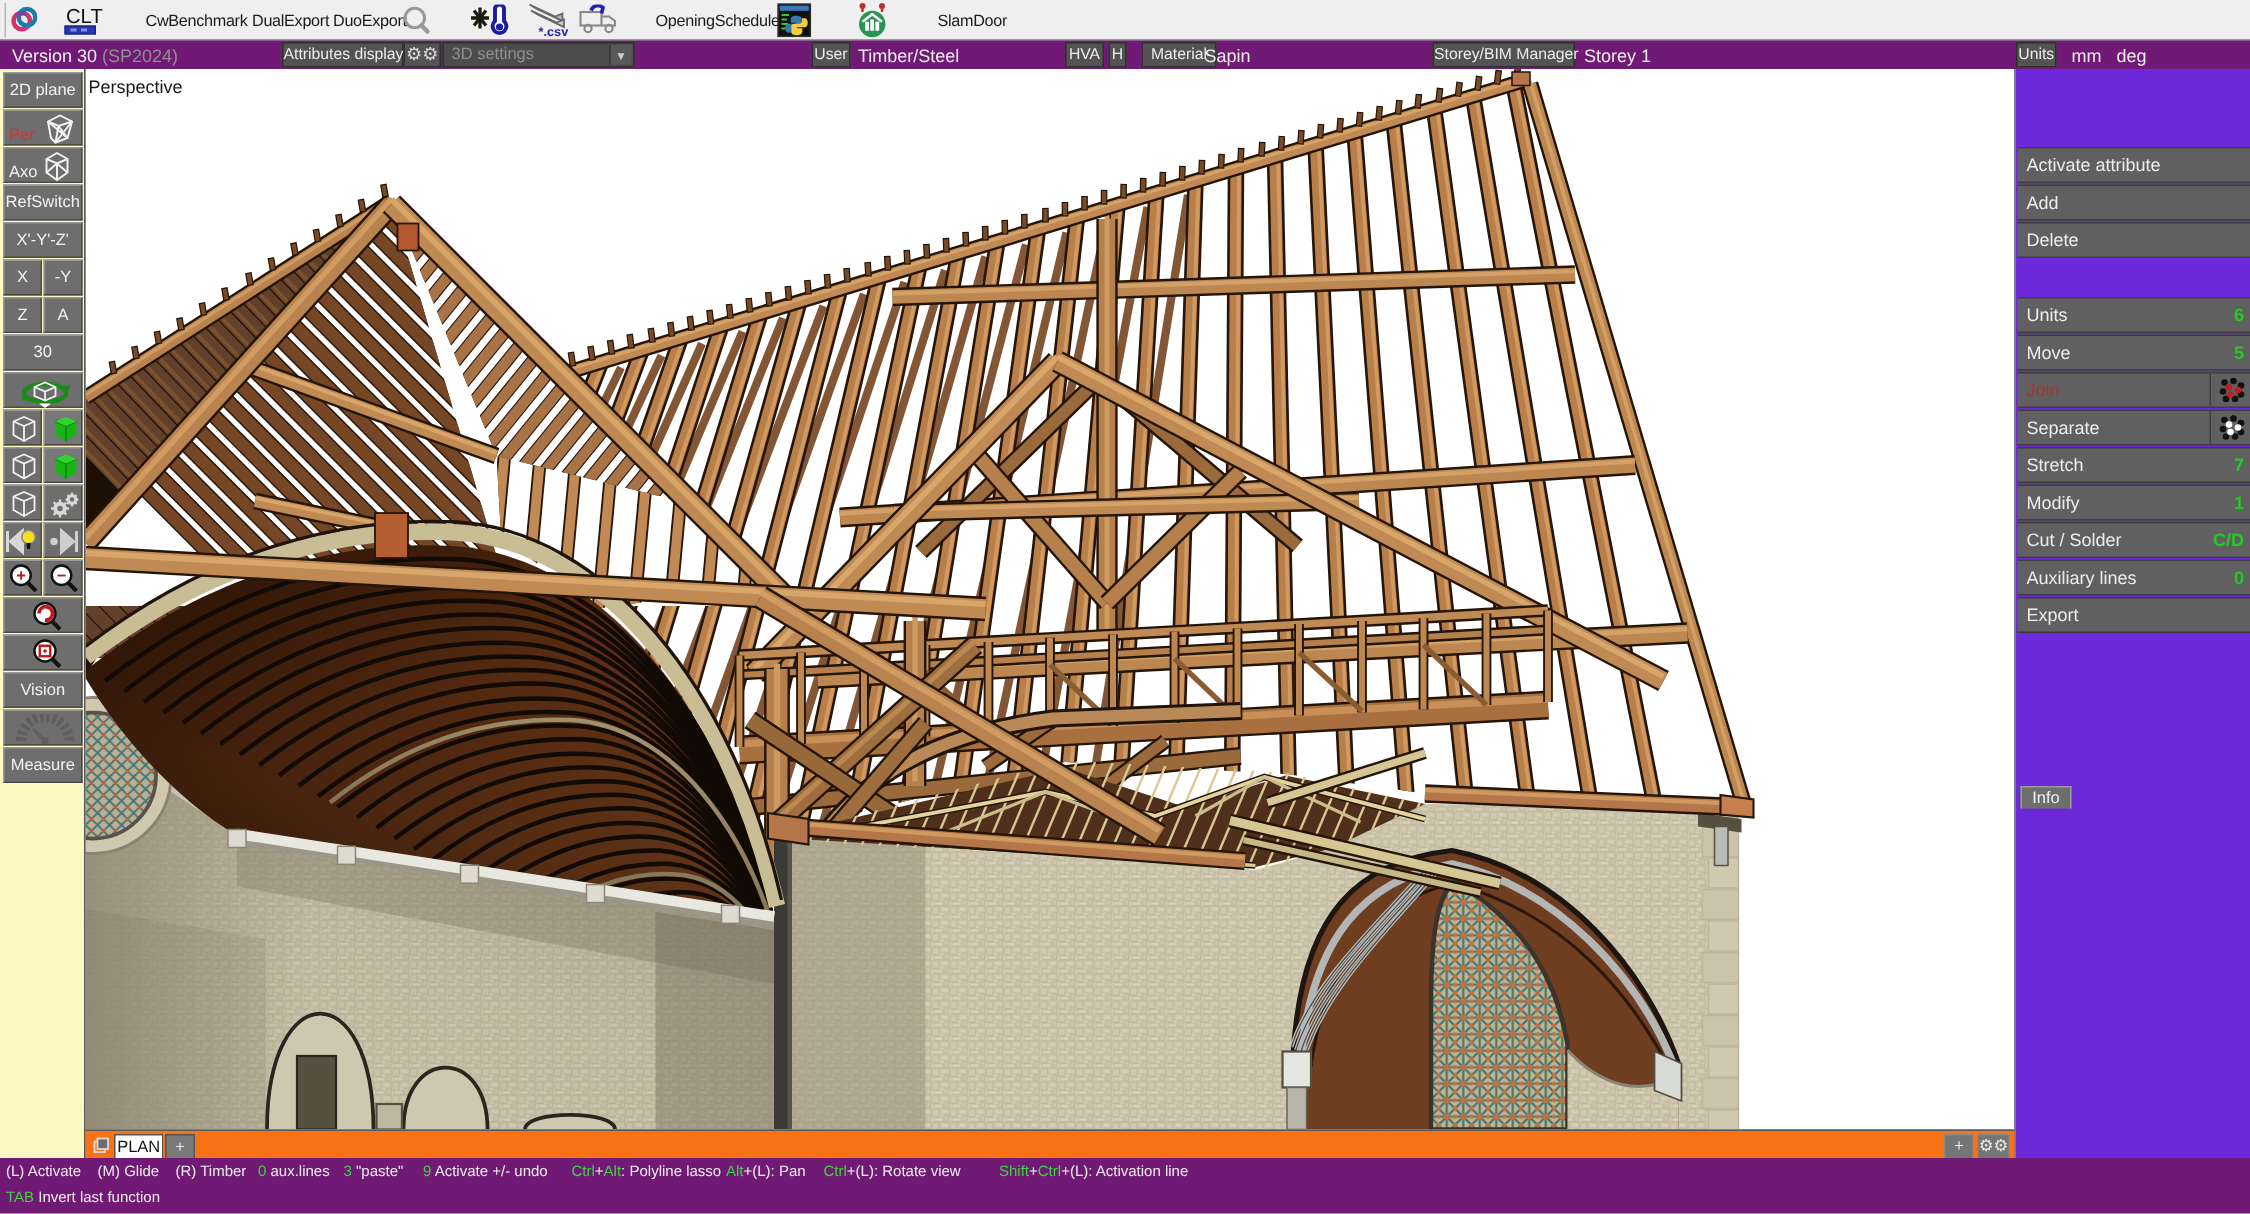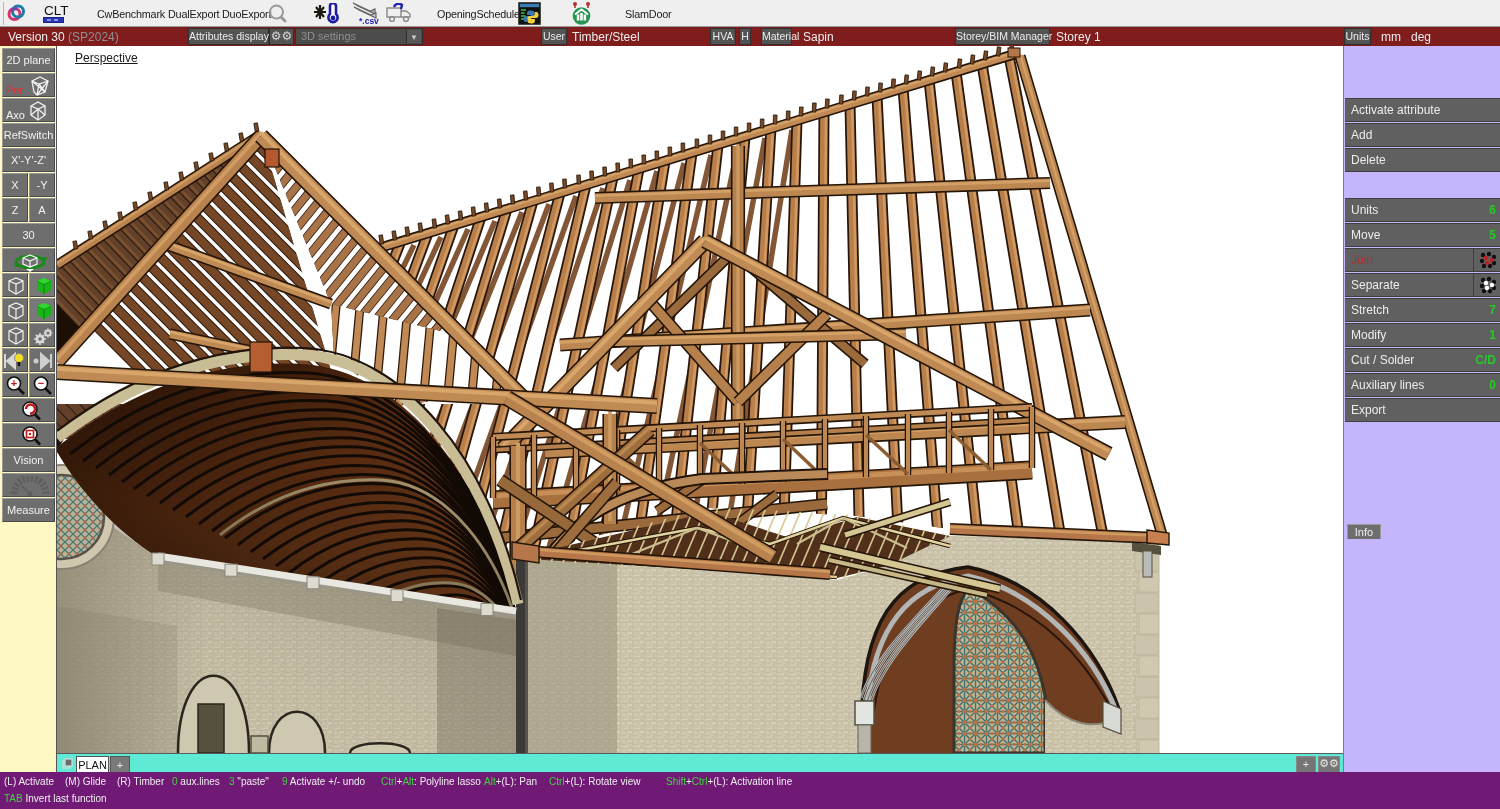--- a/index.html
+++ b/index.html
@@ -1,32 +1,32 @@
 <!DOCTYPE html>
 <html><head><meta charset="utf-8"><style>
 * { margin:0; padding:0; box-sizing:border-box; }
 body { width:1500px; height:809px; overflow:hidden; font-family:"Liberation Sans",sans-serif; font-size:12px; background:#6c6c6c; position:relative; }
 #top { position:absolute; left:0; top:0; width:1500px; height:27px; background:#efeff0; border-bottom:1px solid #9a9a9a; }
 .tsep { position:absolute; left:3px; top:2px; width:1px; height:23px; background:#b8b8b8; }
 .mt { position:absolute; top:8px; font-size:10.8px; color:#1a1a1a; letter-spacing:-0.2px;margin-left:12px; }
 .ic { position:absolute; }
-#bar2 { position:absolute; left:0; top:27px; width:1500px; height:19px; background:#7f1d1d; color:#ececec; font-size:12px; }
+#bar2 { position:absolute; left:0; top:27px; width:1500px; height:19px; background:#701a75; color:#ececec; font-size:12px; }
 .b2btn { position:absolute; top:1px; height:17px; background:#535353; border:1px solid #2f2f2f; color:#ececec; font-size:10.5px; text-align:center; line-height:15px; white-space:nowrap; }
 .b2drop { position:absolute; top:1px; height:17px; background:#4c4c4c; border:1px solid #2f2f2f; font-size:11px; line-height:15px; padding-left:5px; }
 #lsb { position:absolute; left:0; top:46px; width:57px; height:727px; background:#fef9c3; border-right:1px solid #555; }
 .lbtn { position:absolute; left:2px; width:53px; height:24px; background:#6e6e6e; border:1px solid #989898; border-right-color:#4a4a4a; border-bottom-color:#4a4a4a; color:#f2f2f2; font-size:11px; text-align:center; line-height:22px; }
 .lbtn.half { width:26px; }
 .lbtn.sel { background:#787878; }
-#rsb { position:absolute; left:1343px; top:46px; width:157px; height:727px; background:#c4b5fd; border-left:1px solid #7c7c7c; }
+#rsb { position:absolute; left:1343px; top:46px; width:157px; height:727px; background:#6d28d9; border-left:1px solid #7c7c7c; }
 .rrow { position:absolute; left:1px; width:156px; height:24px; background:#606060; border-top:1px solid #3f3f3f; border-bottom:1px solid #3f3f3f; color:#ececec; font-size:12px; line-height:23px; padding-left:6px; }
 .rrow .g, b.g { position:absolute; right:5px; top:0; color:#28c828; font-weight:bold; font-style:normal; }
 .cell { position:absolute; right:0; top:0; width:28px; height:23px; border-left:1px solid #3f3f3f; font-style:normal; padding:1px 0 0 4px; display:block; }
 #vp { position:absolute; left:57px; top:46px; width:1286px; height:707px; background:#ffffff; }
-#persp { position:absolute; left:18px; top:5px; color:#1a1a1a; font-size:12px;text-decoration:underline; }
-#tabbar { position:absolute; left:57px; top:753px; width:1286px; height:19px; background:#5eead4; border-top:1px solid #5a5a5a; }
+#persp { position:absolute; left:2px; top:5px; color:#1a1a1a; font-size:12px; }
+#tabbar { position:absolute; left:57px; top:753px; width:1286px; height:19px; background:#f97316; border-top:1px solid #5a5a5a; }
 .tab { position:absolute; top:2px; height:17px; font-size:11px; text-align:center; }
 #status { position:absolute; left:0; top:772px; width:1500px; height:37px; background:#701a75; font-size:10px; }
 #status g { color:#3fd43f; }
 #s1 { position:absolute; left:0; top:4px; white-space:nowrap; } .st { position:absolute; top:0; color:#eee; white-space:nowrap; }
 #s2 { position:absolute; left:4px; top:21px; white-space:nowrap; }
 </style></head>
 <body>
 <div id="vp"><svg width="1286" height="707" viewBox="0 0 1286 707">
       <defs>
 <pattern id="stone" width="12" height="9" patternUnits="userSpaceOnUse">
@@ -988,21 +988,21 @@
 <span style="position:absolute;left:8px;top:3px;color:#f0f0f0">Version 30 <span style="color:#8f8f8f">(SP2024)</span></span>
 <div class="b2btn" style="left:188px;width:81px">Attributes display</div>
 <div class="b2btn" style="left:269px;width:25px;color:#d6d6d6;font-size:12px;line-height:14px">⚙⚙</div>
 <div class="b2drop" style="left:295px;width:128px"><span style="color:#8f8f8f">3D settings</span>
   <div style="position:absolute;right:1px;top:1px;bottom:1px;width:15px;background:#585858;border-left:1px solid #2f2f2f;text-align:center;color:#ccc;font-size:8px;line-height:16px">▼</div>
 </div>
 <div class="b2btn" style="left:541px;width:26px">User</div>
 <span style="position:absolute;left:572px;top:3px;color:#ececec">Timber/Steel</span>
 <div class="b2btn" style="left:710px;width:26px">HVA</div>
 <div class="b2btn" style="left:739px;width:12px">H</div>
-<div class="b2btn" style="left:761px;width:31px">Material</div>
+<div class="b2btn" style="left:761px;width:50px">Material</div>
 <span style="position:absolute;left:803px;top:3px;color:#ececec">Sapin</span>
 <div class="b2btn" style="left:955px;width:95px">Storey/BIM Manager</div>
 <span style="position:absolute;left:1056px;top:3px;color:#ececec">Storey 1</span>
 <div class="b2btn" style="left:1344px;width:27px">Units</div>
 <span style="position:absolute;left:1381px;top:3px;color:#ececec">mm&nbsp;&nbsp;&nbsp;deg</span>
 </div>
 <div id="lsb">
 <div class="lbtn" style="top:2px"><span>2D plane</span></div>
 <div class="lbtn" style="top:27px">
       <span style="position:absolute;left:3px;top:5px;color:#e03030">Per</span>

